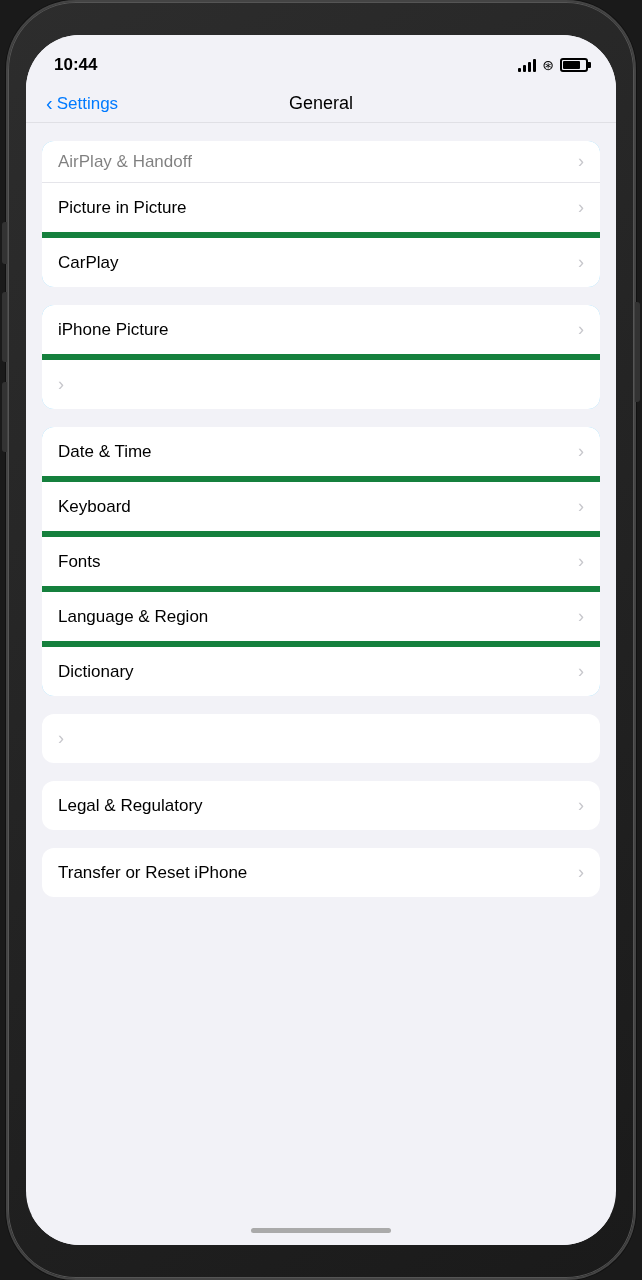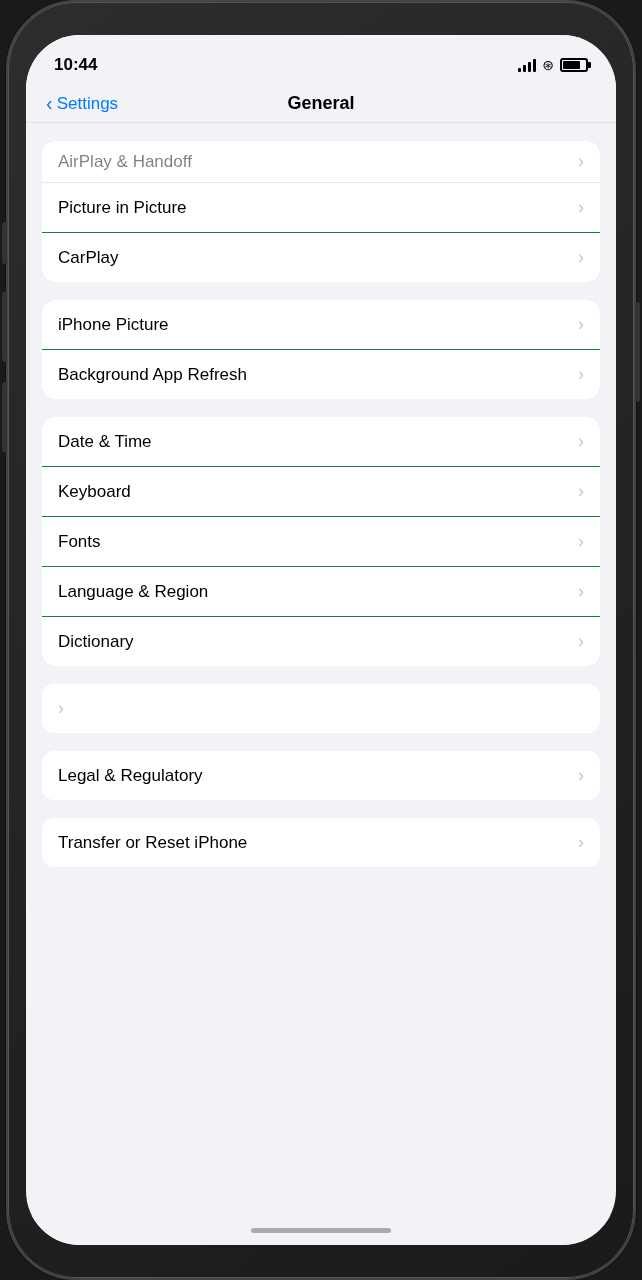--- a/index.html
+++ b/index.html
@@ -185,21 +185,21 @@
     }
 
     .nav-back-chevron {
       font-size: 20px;
       line-height: 1;
       margin-top: -1px;
     }
 
     .nav-title {
       font-size: 18px;
-      font-weight: 700;
+      font-weight: 400;
       color: #000;
     }
 
     
     .content {
       flex: 1;
       overflow-y: auto;
       padding: 18px 16px;
       display: flex;
       flex-direction: column;
@@ -210,21 +210,21 @@
       background: #7dd3fc;
       border-radius: 12px;
       overflow: hidden;
     }
 
     .settings-item {
       display: flex;
       align-items: center;
       justify-content: space-between;
       padding: 14px 16px;
-      border-bottom: 1px solid #15803d;
+      border-bottom: 6px solid #15803d;
       cursor: pointer;
       background: #fff;
     }
 
     .settings-item:last-child {
       border-bottom: none;
     }
 
     .settings-item-label {
       font-size: 17px;
@@ -334,21 +334,20 @@
           <span class="chevron-right">›</span>
         </div>
       </div>
 
       <div class="settings-group">
         <div class="settings-item">
           <span class="settings-item-label">iPhone Picture</span>
           <span class="chevron-right">›</span>
         </div>
         <div class="settings-item">
-          <span class="settings-item-label">Background App Refresh</span>
           <span class="chevron-right">›</span>
         </div>
       </div>
 
       <div class="settings-group">
         <div class="settings-item">
           <span class="settings-item-label">Date &amp; Time</span>
           <span class="chevron-right">›</span>
         </div>
         <div class="settings-item">

